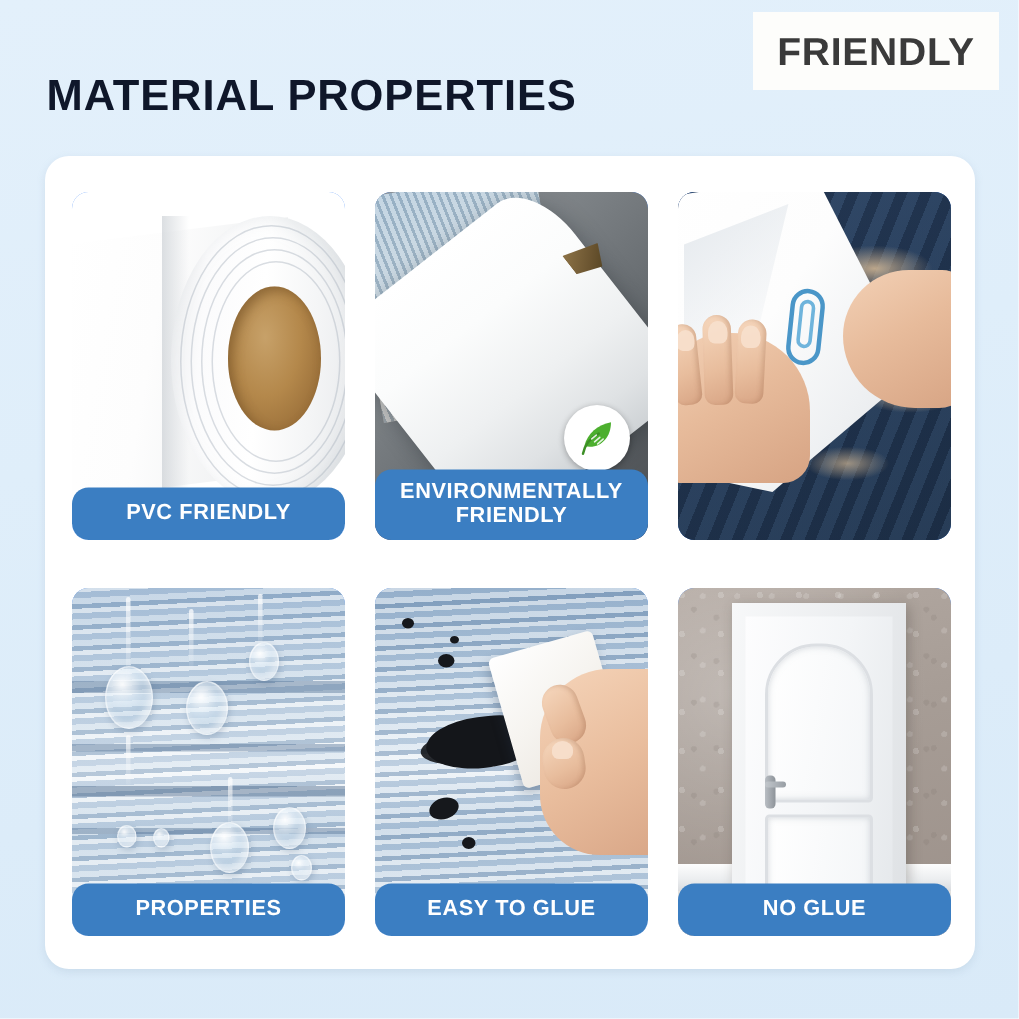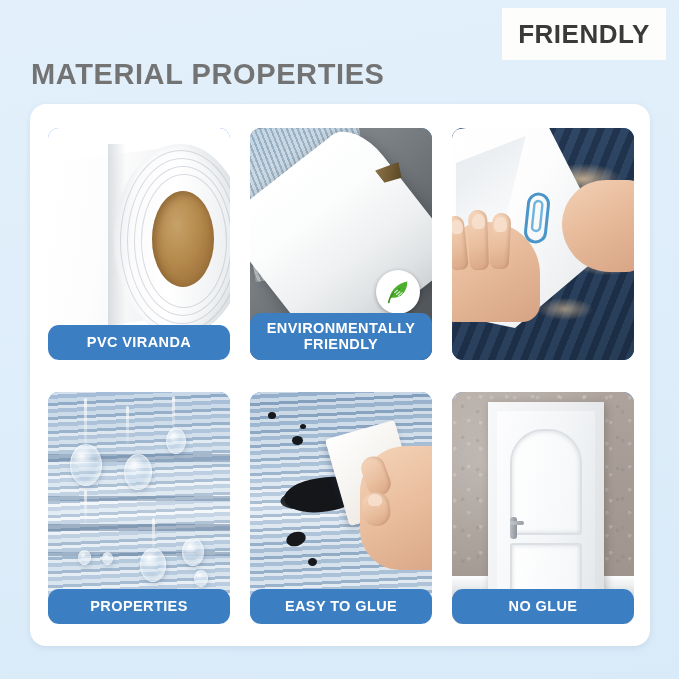--- a/index.html
+++ b/index.html
@@ -37,26 +37,26 @@
     font-size: 26px;
     font-weight: bold;
     letter-spacing: 0.5px;
     color: #3a3a3a;
     font-family: "Liberation Sans", sans-serif;
   }
 
   
   .page-title {
     position: absolute;
-    top: 58px;
+    top: 48px;
     left: 31px;
     font-size: 29px;
     font-weight: bold;
     letter-spacing: 0.6px;
-    color: #737373;
+    color: #0f172a;
     font-family: "Liberation Sans", sans-serif;
   }
 
   
   .panel {
     position: absolute;
     top: 104px;
     left: 30px;
     width: 620px;
     height: 542px;
@@ -491,21 +491,21 @@
         <div class="pvc-bg"></div>
         <div class="pvc-sheet"></div>
         <div class="pvc-edge-shade"></div>
         <div class="pvc-roll"></div>
         <div class="pvc-ring r1"></div>
         <div class="pvc-ring r2"></div>
         <div class="pvc-ring r3"></div>
         <div class="pvc-ring r4"></div>
         <div class="pvc-core"></div>
       </div>
-      <div class="card-label">PVC VIRANDA</div>
+      <div class="card-label">PVC FRIENDLY</div>
     </div>
 
     <div class="card">
       <div class="card-photo">
         <div class="eco-bg"></div>
         <div class="eco-print"></div>
         <div class="eco-pier p1"></div>
         <div class="eco-pier p2"></div>
         <div class="eco-pier p3"></div>
         <div class="eco-roll"></div>

